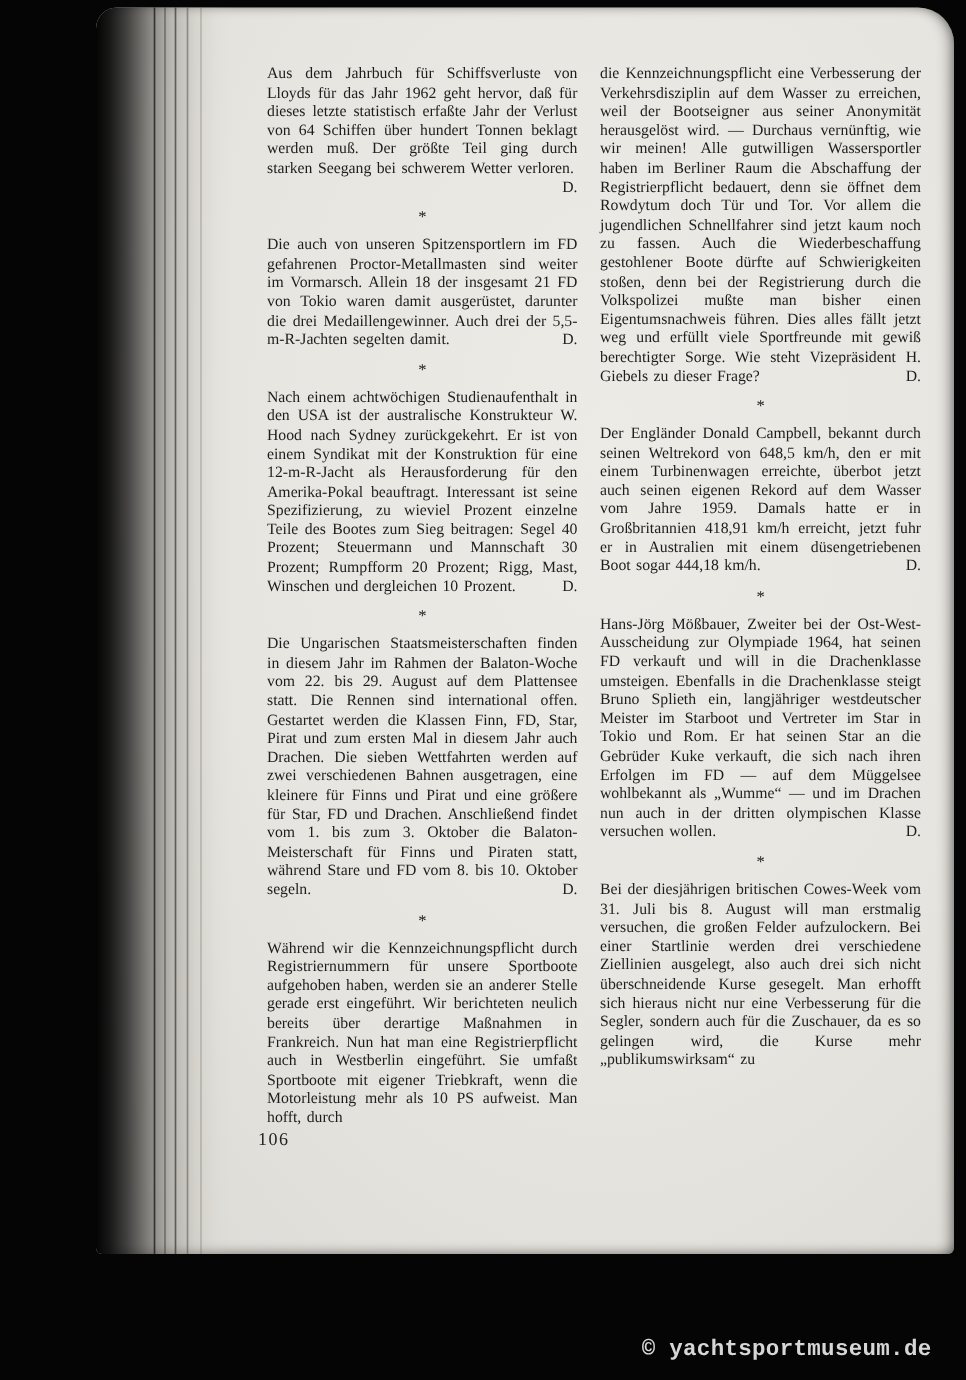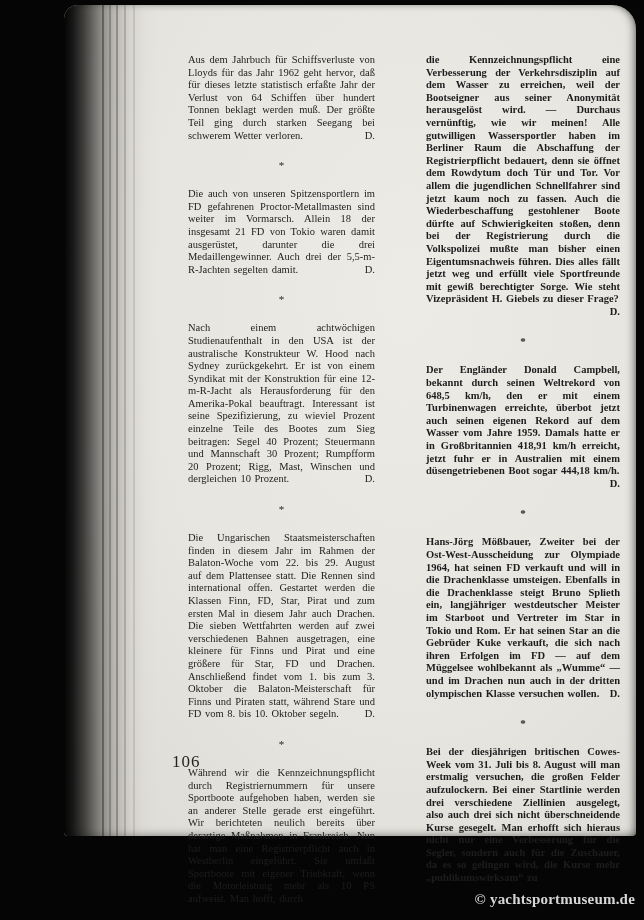--- a/index.html
+++ b/index.html
@@ -59,49 +59,49 @@
   .col {
     position: absolute;
     top: 38px;
     font-size: 10.5px;
     line-height: 12.6px;
     color: #1d1d1d;
     text-align: justify;
     word-spacing: 1px;
   }
   .col-left  { left: 172px; width: 219px; }
-  .col-right { left: 410px; width: 226px; font-weight: bold; }
-  p.para { margin: 16px; }
+  .col-right { left: 394px; width: 226px; }
+  p.para { margin: 6px; }
   p.para::after { content: ""; display: block; clear: both; }
   .sig {
     float: right;
     padding-left: 10px;
   }
   .sep {
     text-align: center;
     font-size: 11px;
     line-height: 14px;
     height: 14px;
     margin: 6px 0 5px 0;
     color: #1d1d1d;
     word-spacing: 0;
   }
   .page-number {
     position: absolute;
     left: 172px;
     top: 752px;
-    font-size: 17px;
+    font-size: 12px;
     letter-spacing: 1px;
     color: #242424;
   }
   .watermark {
     position: absolute;
-    right: 9px;
+    right: 23px;
     top: 891px;
-    font-family: Liberation Serif, serif;
+    font-family: Liberation Mono, monospace;
     font-weight: bold;
     font-size: 15px;
     color: #d6d6d6;
     letter-spacing: 0.2px;
   }
 </style>
 </head>
 <body>
 
 <div class="stage">

